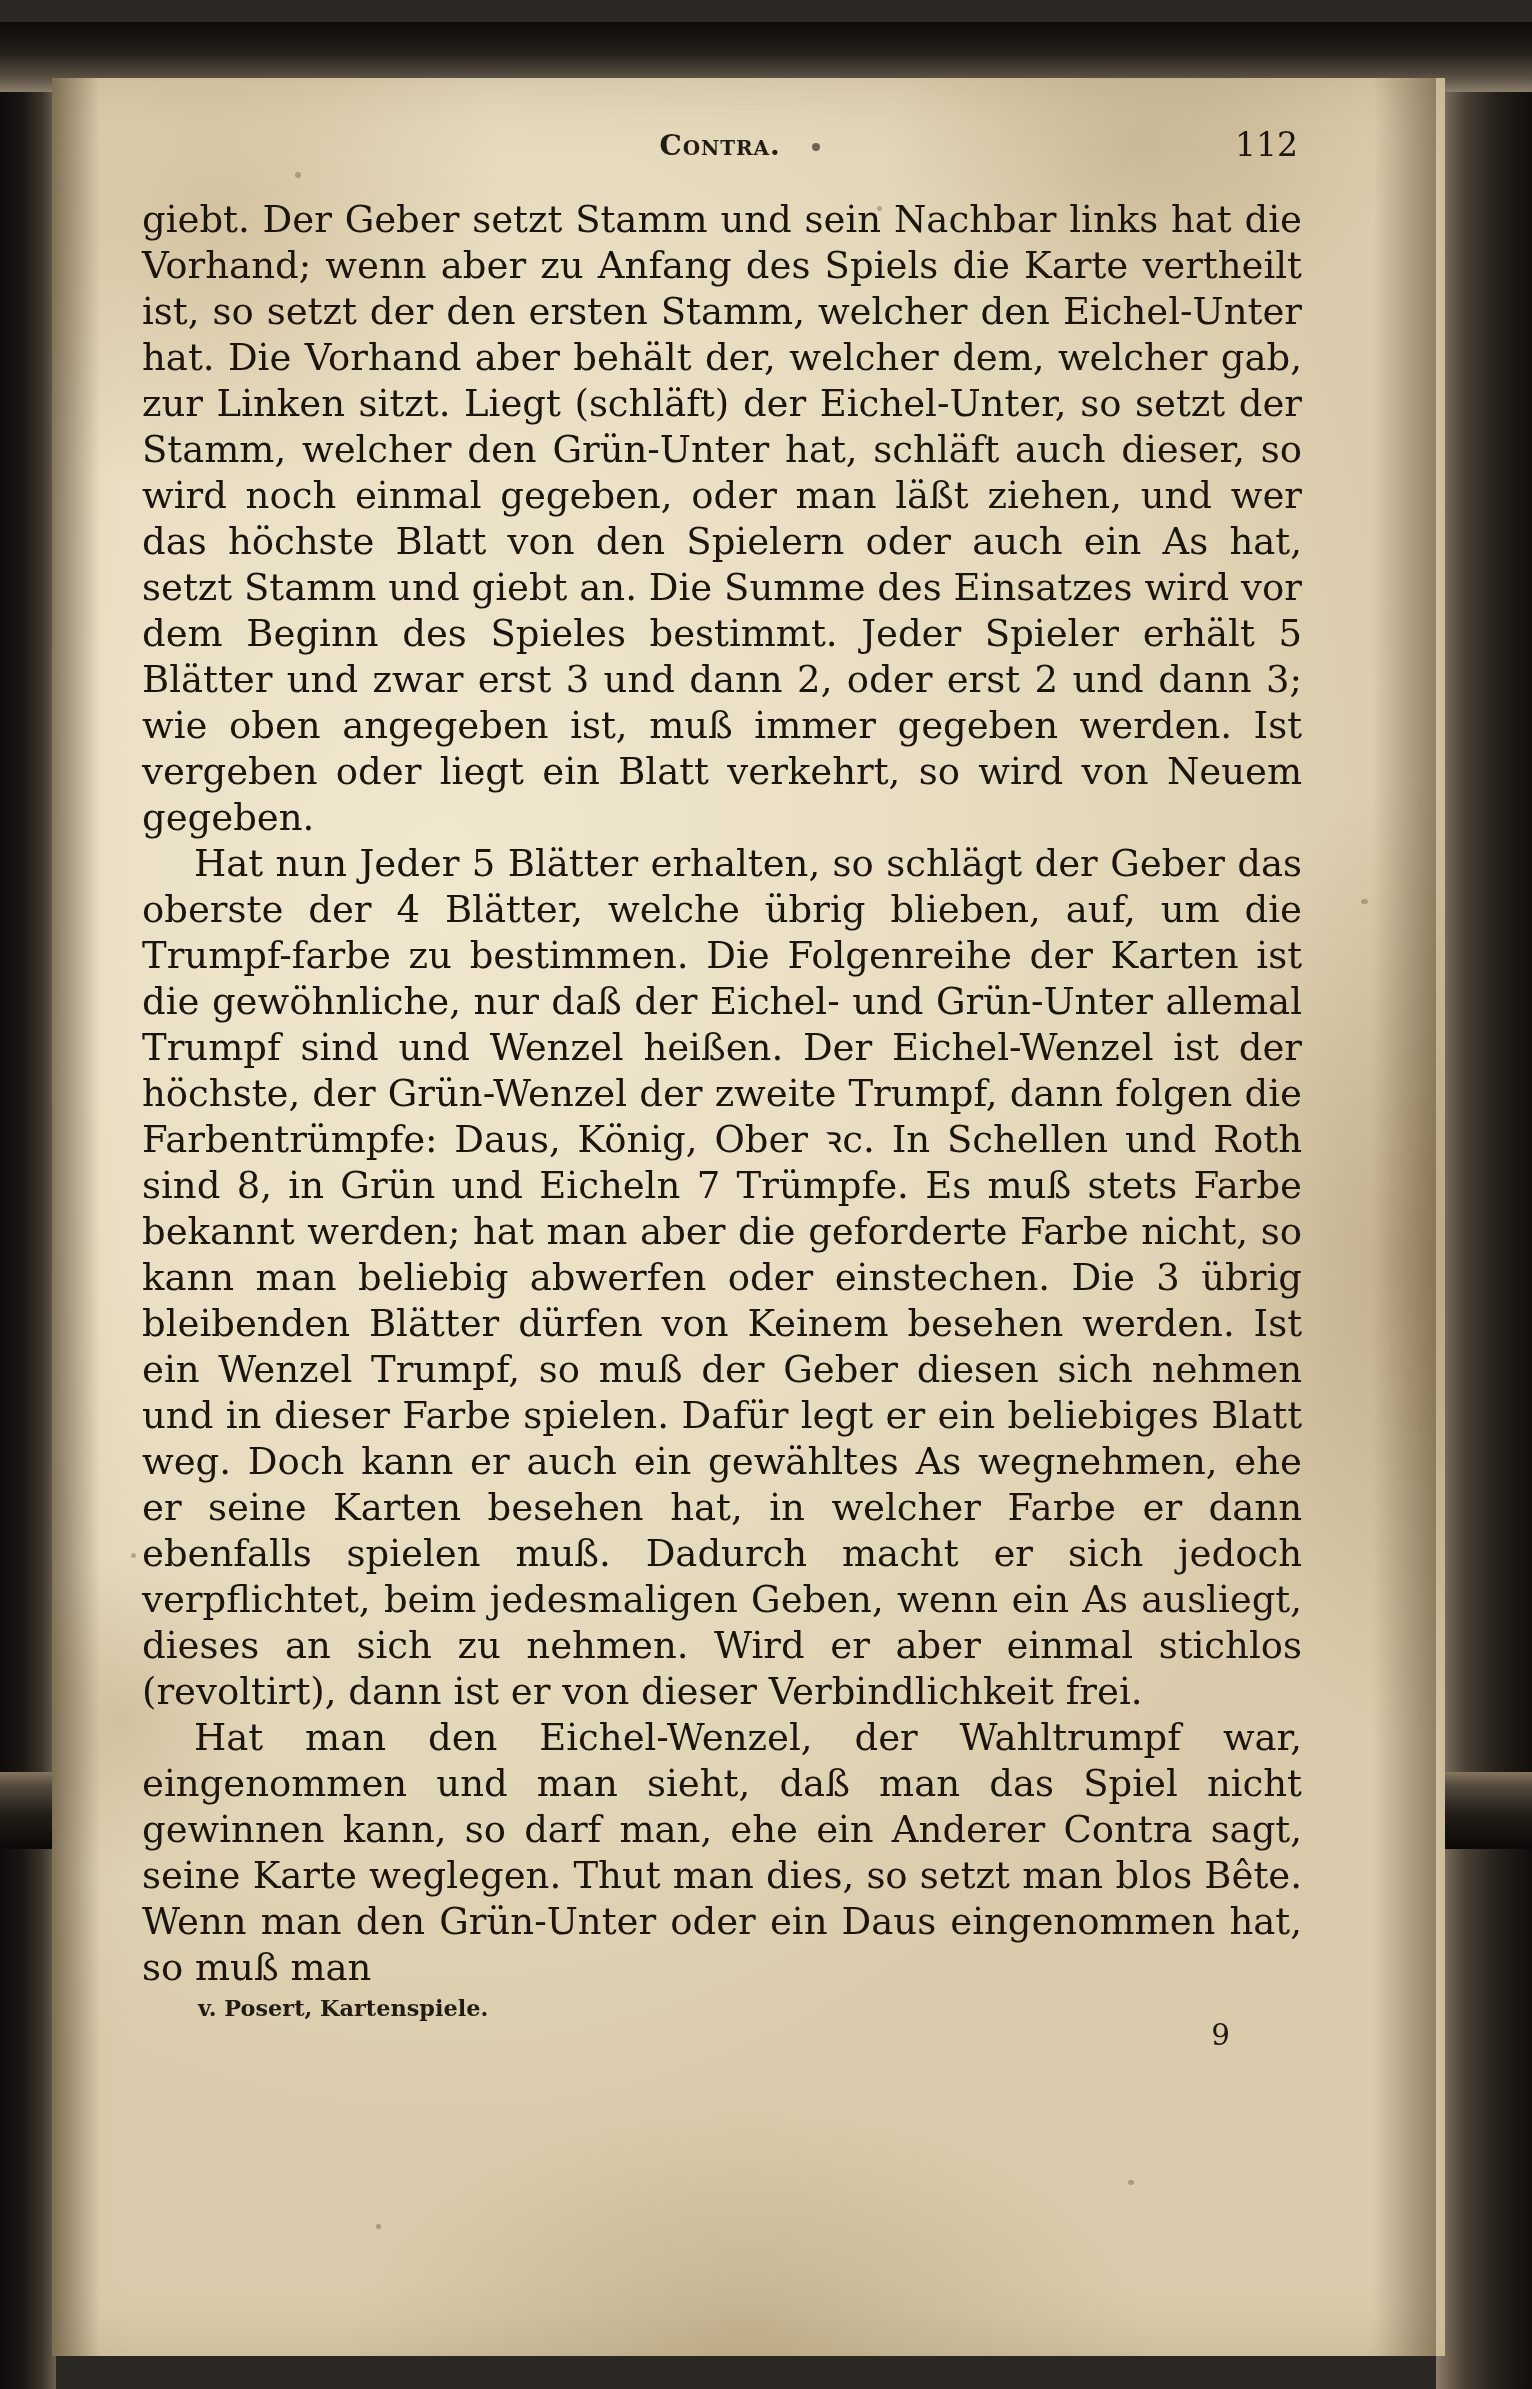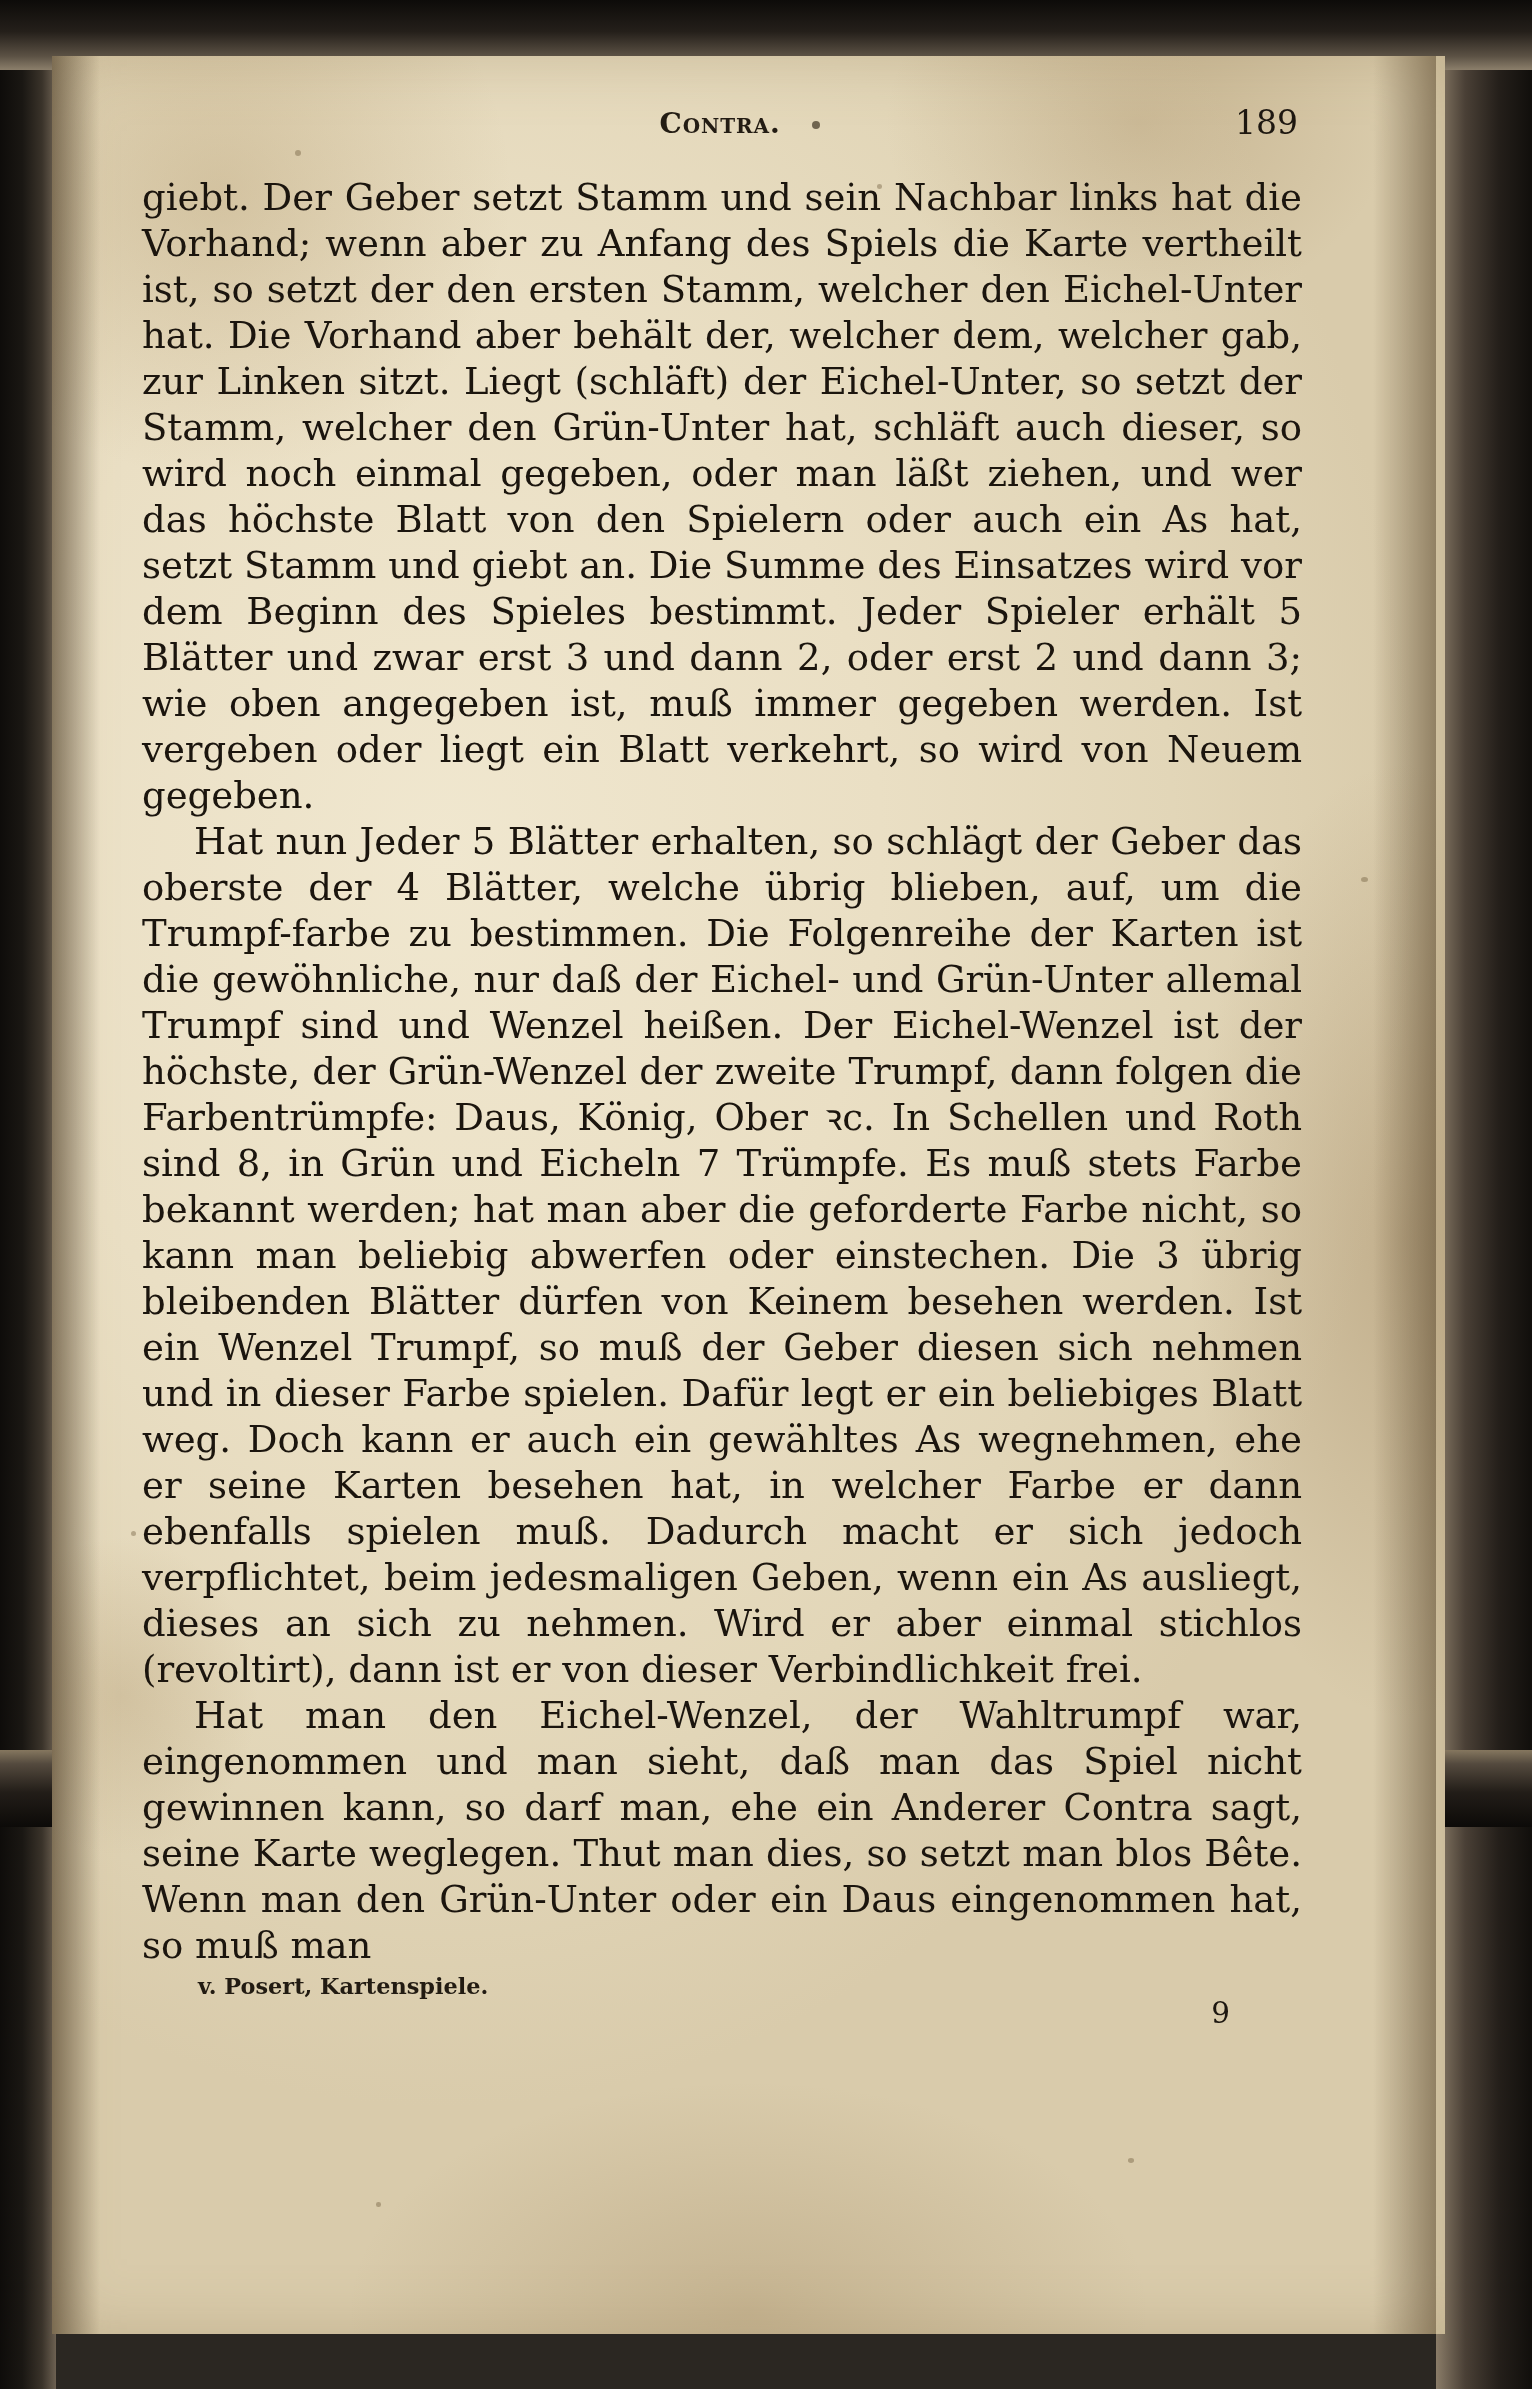--- a/index.html
+++ b/index.html
@@ -13,20 +13,21 @@
     overflow: hidden;
     font-family: "DejaVu Serif", serif;
   }
 
   
   #book {
     position: relative;
     width: 1533px;
     height: 1827px;
     background: #f9a8d4;
+    margin-top: 22px;
   }
 
   
   #leftboard {
     position: absolute;
     left: 0; top: 0;
     width: 56px; height: 2389px;
     background: linear-gradient(to right, #0e0c0a 0%, #1a1713 40%, #3a332a 75%, #6d6152 100%);
   }
   #rightboard {
@@ -209,21 +210,21 @@
   <div class="speck" style="left:1361px;top:877px;width:7.2px;height:5.4px;"></div>
   <div class="speck" style="left:131px;top:1531px;width:5.4px;height:5.4px;"></div>
   <div class="speck" style="left:1128px;top:2158px;width:6.3px;height:4.5px;"></div>
   <div class="speck" style="left:376px;top:2202px;width:4.5px;height:4.5px;"></div>
 
   <div id="content">
 
     <div class="header-row">
       <div class="running-head">Contra.</div>
       <div class="head-dot"></div>
-      <div class="folio">189</div>
+      <div class="folio">112</div>
     </div>
 
     <div class="body-text">
       <p>giebt. Der Geber setzt Stamm und sein Nachbar links hat die Vorhand; wenn aber zu Anfang des Spiels die Karte vertheilt ist, so setzt der den ersten Stamm, welcher den Eichel-Unter hat. Die Vorhand aber behält der, welcher dem, welcher gab, zur Linken sitzt. Liegt (schläft) der Eichel-Unter, so setzt der Stamm, welcher den Grün-Unter hat, schläft auch dieser, so wird noch einmal gegeben, oder man läßt ziehen, und wer das höchste Blatt von den Spielern oder auch ein As hat, setzt Stamm und giebt an. Die Summe des Einsatzes wird vor dem Beginn des Spieles bestimmt. Jeder Spieler erhält 5 Blätter und zwar erst 3 und dann 2, oder erst 2 und dann 3; wie oben angegeben ist, muß immer gegeben werden. Ist vergeben oder liegt ein Blatt verkehrt, so wird von Neuem gegeben.</p>
       <p>Hat nun Jeder 5 Blätter erhalten, so schlägt der Geber das oberste der 4 Blätter, welche übrig blieben, auf, um die Trumpf-farbe zu bestimmen. Die Folgenreihe der Karten ist die gewöhnliche, nur daß der Eichel- und Grün-Unter allemal Trumpf sind und Wenzel heißen. Der Eichel-Wenzel ist der höchste, der Grün-Wenzel der zweite Trumpf, dann folgen die Farbentrümpfe: Daus, König, Ober ꝛc. In Schellen und Roth sind 8, in Grün und Eicheln 7 Trümpfe. Es muß stets Farbe bekannt werden; hat man aber die geforderte Farbe nicht, so kann man beliebig abwerfen oder einstechen. Die 3 übrig bleibenden Blätter dürfen von Keinem besehen werden. Ist ein Wenzel Trumpf, so muß der Geber diesen sich nehmen und in dieser Farbe spielen. Dafür legt er ein beliebiges Blatt weg. Doch kann er auch ein gewähltes As wegnehmen, ehe er seine Karten besehen hat, in welcher Farbe er dann ebenfalls spielen muß. Dadurch macht er sich jedoch verpflichtet, beim jedesmaligen Geben, wenn ein As ausliegt, dieses an sich zu nehmen. Wird er aber einmal stichlos (revoltirt), dann ist er von dieser Verbindlichkeit frei.</p>
       <p>Hat man den Eichel-Wenzel, der Wahltrumpf war, eingenommen und man sieht, daß man das Spiel nicht gewinnen kann, so darf man, ehe ein Anderer Contra sagt, seine Karte weglegen. Thut man dies, so setzt man blos Bête. Wenn man den Grün-Unter oder ein Daus eingenommen hat, so muß man</p>
     </div>
 
     <div class="footer-row">
       <div class="signature">v. Posert, Kartenspiele.</div>

